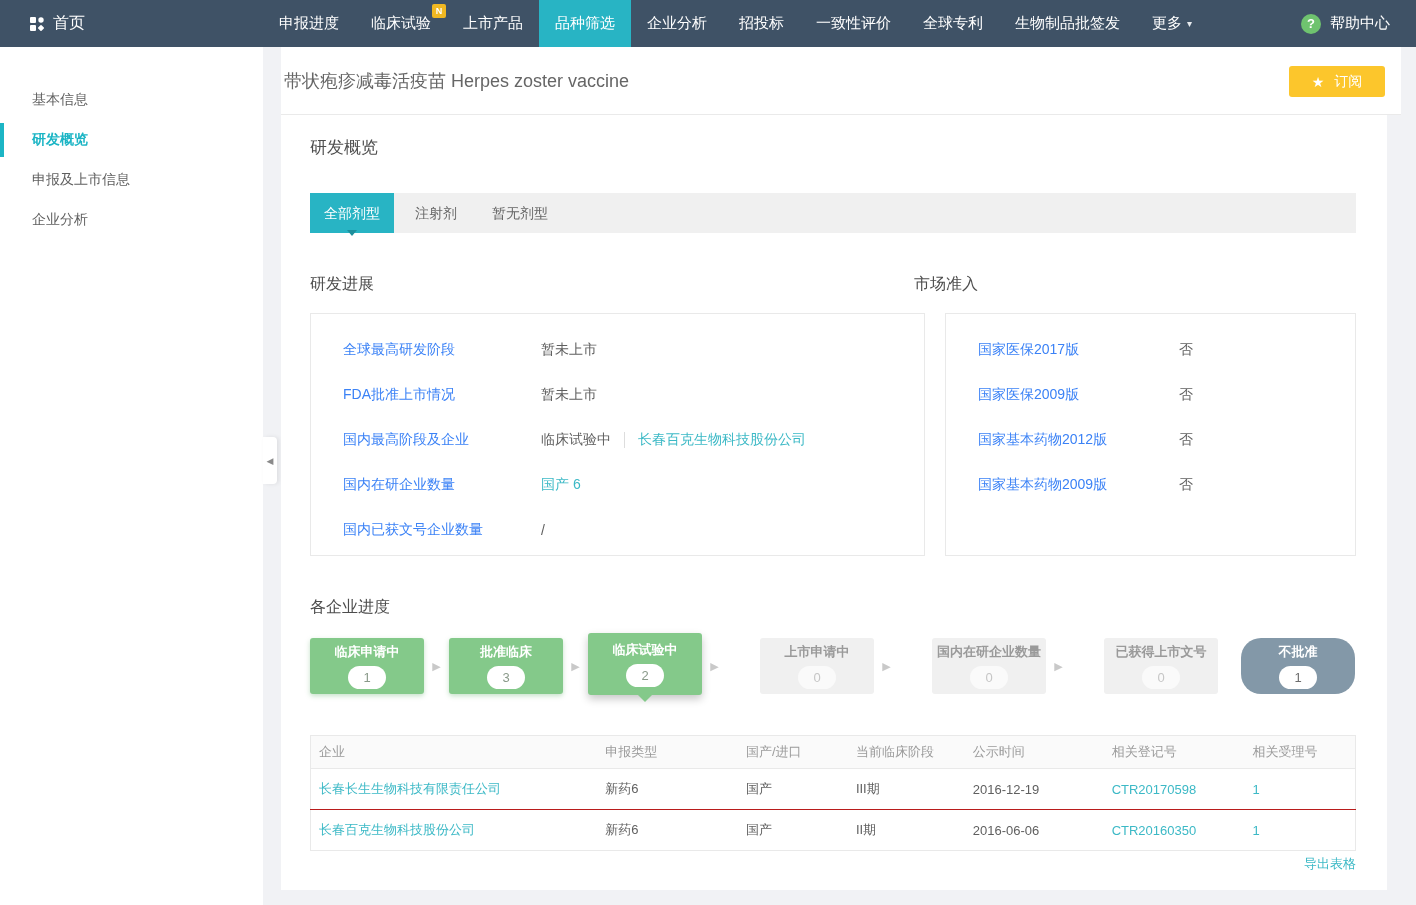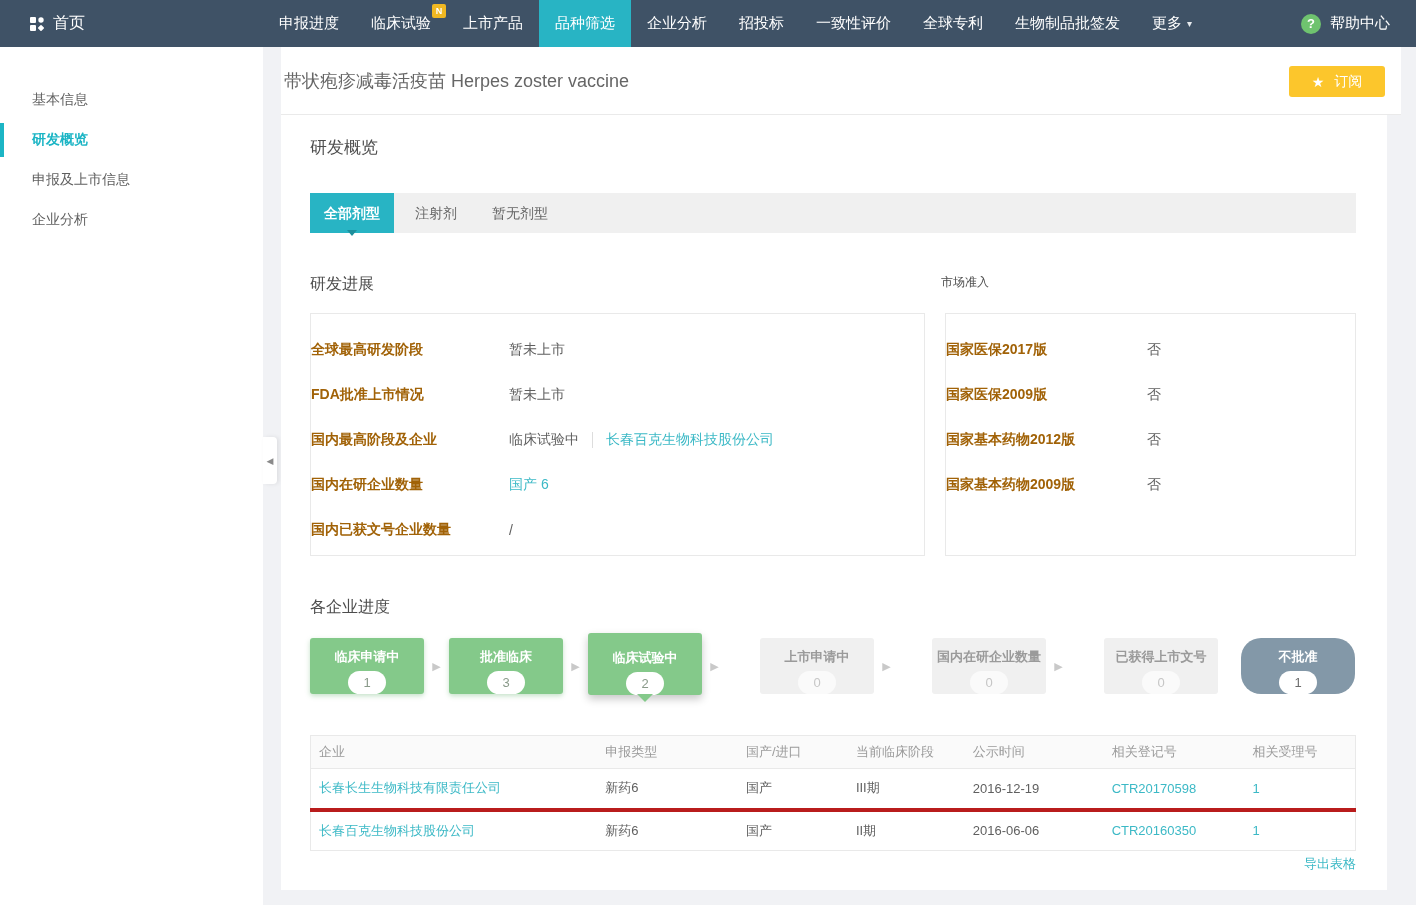--- a/index.html
+++ b/index.html
@@ -38,60 +38,60 @@
   .header-band { position:absolute; left:281px; top:47px; width:1120px; height:68px; background:#fff; border-bottom:1px solid #eaeaea; display:flex; align-items:center; }
   .page-title { font-size:18px; color:#666; margin-left:3px; font-weight:normal; }
   .subscribe-btn { position:absolute; right:16px; top:19px; width:96px; height:31px; background:#fcc62c; border:none; border-radius:3px; color:#fff; font-size:14px; display:flex; align-items:center; justify-content:center; gap:10px; cursor:pointer; font-family:inherit; }
   .star-icon { font-size:14px; line-height:1; }
 
   
   .content-card { position:absolute; left:281px; top:115px; width:1106px; height:775px; background:#fff; }
   .sec-title { position:absolute; font-size:17px; color:#4d4d4d; }
   .t-overview { left:29px; top:21px; }
   .t-rnd      { left:29px; top:159px; font-size:16px; }
-  .t-market   { left:660px; top:159px; font-size:12px; }
+  .t-market   { left:633px; top:159px; font-size:16px; }
   .t-progress { left:29px; top:482px; font-size:16px; }
 
   
   .tabbar { position:absolute; left:29px; top:78px; width:1046px; height:40px; background:#f0f0f0; display:flex; }
   .tab { padding:0 14px; min-width:84px; text-align:center; line-height:40px; font-size:14px; color:#666; cursor:pointer; position:relative; }
-  .tab.active { background:#28b4c4; color:#fff; font-weight:bold; }
+  .tab.active { background:#28b4c4; color:#fff; font-weight:normal; }
   .tab.active::after { content:""; position:absolute; left:50%; bottom:-8px; margin-left:-5px; border:5px solid transparent; border-top:6px solid #1d8f9c; }
 
   
   .panel { position:absolute; top:198px; border:1px solid #e9e9e9; background:#fff; padding-top:13px; }
   .panel-rnd { left:29px; width:615px; height:243px; }
   .panel-market { left:664px; width:411px; height:243px; }
   .p-row { height:45px; display:flex; align-items:center; font-size:14px; }
-  .p-label { width:198px; color:#a16207; flex:none;font-weight:bold; }
+  .p-label { width:198px; margin-left:32px; color:#3b82f6; flex:none; }
   .panel-market .p-label { width:201px; }
   .p-value { color:#5f5f5f; }
   .p-link { color:#3cb9c6; }
   .v-sep { display:inline-block; width:1px; height:16px; background:#ddd; margin:0 13px; vertical-align:middle; }
 
   
   .stage-flow { position:absolute; left:29px; top:523px; display:flex; align-items:flex-start; }
-  .stage-box { width:114px; height:56px; border-radius:3px; display:flex; flex-direction:column; align-items:center; justify-content:flex-end; gap:5px; cursor:pointer; }
+  .stage-box { width:114px; height:56px; border-radius:3px; display:flex; flex-direction:column; align-items:center; justify-content:center; gap:5px; cursor:pointer; }
   .stage-label { font-size:13px; font-weight:bold; white-space:nowrap; }
   .stage-count { min-width:38px; height:23px; padding:0 9px; border-radius:12px; background:#fff; font-size:13px; display:flex; align-items:center; justify-content:center; }
   .st-green { background:#84c98a; color:#fff; box-shadow:0 2px 5px rgba(110,180,120,.4); }
   .st-green .stage-count { color:#8a9a8a; }
   .st-gray { background:#f0f0f0; color:#9a9a9a;margin-left:33px; }
   .st-gray .stage-count { background:#fafafa; color:#c6c6c6; }
   .st-slate { background:#8398a8; color:#fff;border-radius:20px; }
   .st-slate .stage-count { color:#6d6d6d; }
   .stage-box.selected { position:relative; height:62px; margin-top:-5px; box-shadow:0 4px 9px rgba(0,0,0,.22); }
   .stage-box.selected::after { content:""; position:absolute; left:50%; bottom:-7px; margin-left:-8px; border-left:8px solid transparent; border-right:8px solid transparent; border-top:8px solid #84c98a; }
   .flow-arrow { width:25px; height:56px; display:flex; align-items:center; justify-content:center; color:#c9c9c9; font-size:11px; }
   .flow-spacer { width:23px; height:56px; }
 
   
   .companies-table { position:absolute; left:29px; top:620px; width:1046px; border-collapse:collapse; font-size:13px; border:1px solid #e9e9e9; }
   .companies-table th { height:33px; background:#fafafa; color:#9b9b9b; font-weight:normal; text-align:left; padding-left:8px; border-bottom:1px solid #e9e9e9; }
-  .companies-table td { height:41px; color:#5f5f5f; padding-left:8px; border-bottom:4px solid #b91c1c; }
+  .companies-table td { height:41px; color:#5f5f5f; padding-left:8px; border-bottom:1px solid #b91c1c; }
   .companies-table tr:last-child td { border-bottom:none; }
   .cell-link { color:#3cb9c6; }
   .export-link { position:absolute; top:740px; right:31px; font-size:13px; color:#3cb9c6; cursor:pointer; }
 </style>
 </head>
 <body>
 
 <div class="navbar">
   <div class="nav-home">
     <span class="home-icon">

